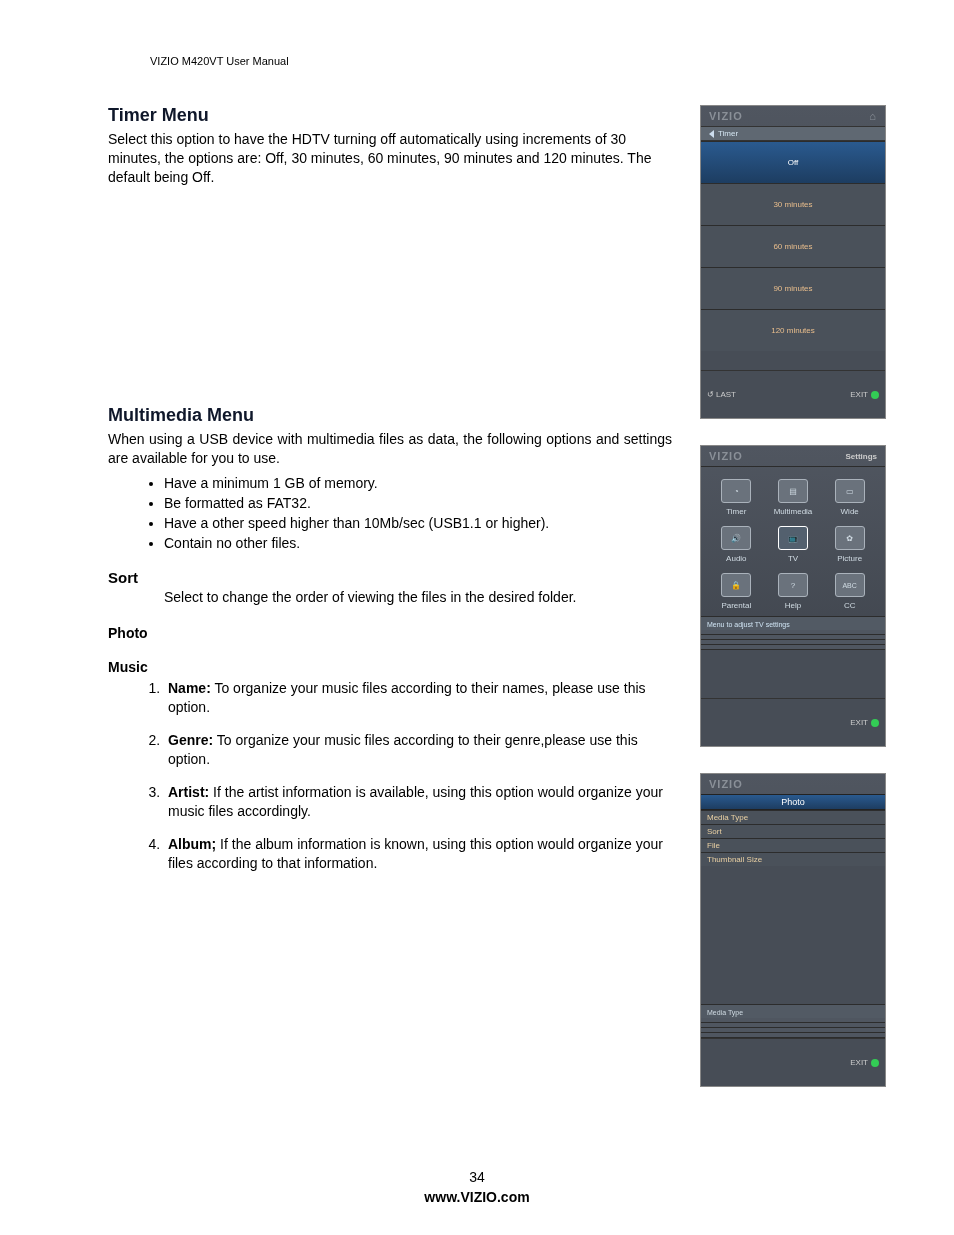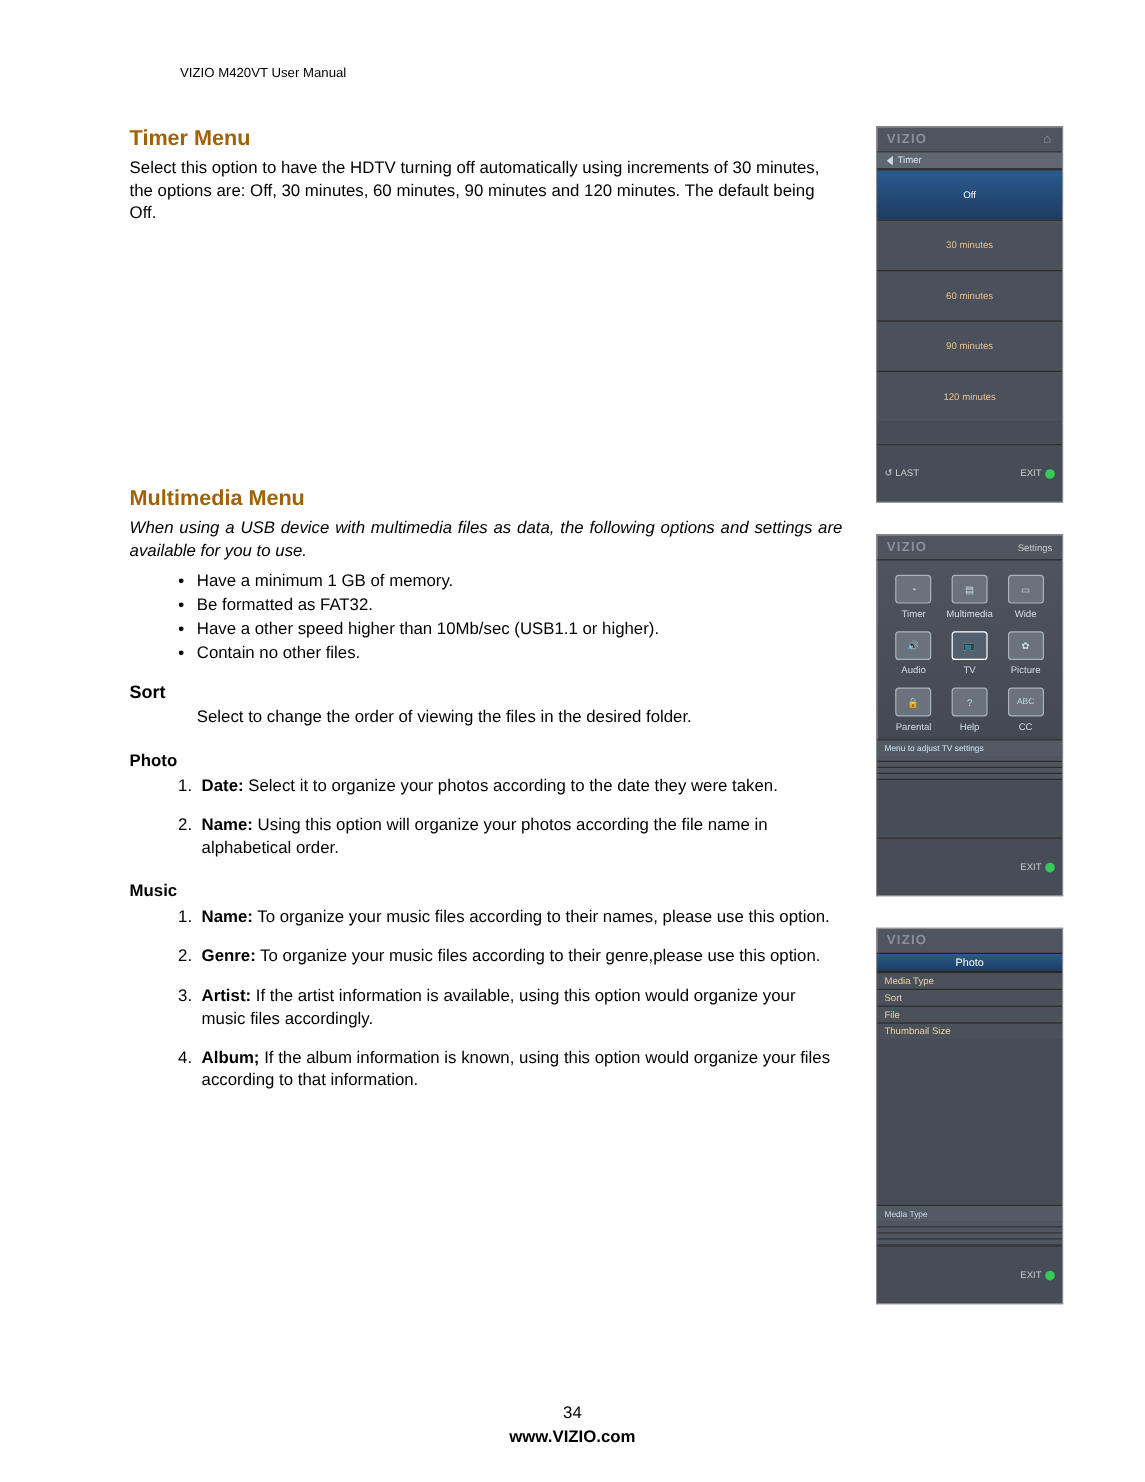--- a/index.html
+++ b/index.html
@@ -24,34 +24,34 @@
   }
   .two-col {
     display: flex;
     gap: 28px;
   }
   .left-col {
     flex: 1;
     min-width: 0;
   }
   .right-col {
-    width: 156px;
+    width: 186px;
     flex-shrink: 0;
   }
   h2.section {
-    color: #a16207;
+    color: #0f172a;
     font-size: 18px;
     font-weight: bold;
     margin: 0 0 4px 0;
   }
   .body-text {
     line-height: 1.35;
     margin-bottom: 8px;
   }
-  .justify { text-align: justify; font-style: italic; }
+  .justify { text-align: justify; }
   .bold { font-weight: bold; }
   ul.bullets {
     margin: 4px 0 12px 0;
     padding-left: 56px;
   }
   ul.bullets li {
     margin-bottom: 4px;
   }
   ol.numlist {
     margin: 4px 0 12px 0;
@@ -90,21 +90,21 @@
   .osd-brand {
     padding: 4px 8px;
     color: #8a9098;
     font-weight: bold;
     letter-spacing: 1px;
     font-size: 11px;
     display: flex;
     justify-content: space-between;
     align-items: center;
   }
-  .osd-brand .right-label { color:#ccc; font-size:8px; letter-spacing:0; font-weight:normal; }
+  .osd-brand .right-label { color:#ccc; font-size:8px; letter-spacing:0; font-weight:bold; }
   .osd-subbar {
     background: #5f6872;
     padding: 2px 8px;
     font-size: 8px;
     color: #d4e5f1;
     border-top: 1px solid #333;
     border-bottom: 1px solid #333;
     display: flex;
     align-items: center;
     gap:4px;
@@ -211,24 +211,20 @@
         <li>Have a minimum 1 GB of memory.</li>
         <li>Be formatted as FAT32.</li>
         <li>Have a other speed higher than 10Mb/sec (USB1.1 or higher).</li>
         <li>Contain no other files.</li>
       </ul>
 
       <div class="sub-head" style="font-size:15px;">Sort</div>
       <div class="body-text" style="text-indent:56px;">Select to change the order of viewing the files in the desired folder.</div>
 
       <div class="sub-head">Photo</div>
-      <ol class="numlist">
-        <li><span class="bold">Date:</span><span> Select it to organize your photos according to the date they were taken.</span></li>
-        <li><span class="bold">Name:</span><span> Using this option will organize your photos according the file name in alphabetical order.</span></li>
-      </ol>
 
       <div class="sub-head">Music</div>
       <ol class="numlist">
         <li><span class="bold">Name:</span><span> To organize your music files according to their names, please use this option.</span></li>
         <li><span class="bold">Genre:</span><span> To organize your music files according to their genre,please use this option.</span></li>
         <li><span class="bold">Artist:</span><span>  If the artist information is available, using this option would organize your music files accordingly.</span></li>
         <li><span class="bold">Album;</span><span> If the album information is known, using this option would organize your files according to that information.</span></li>
       </ol>
 
     </div>

